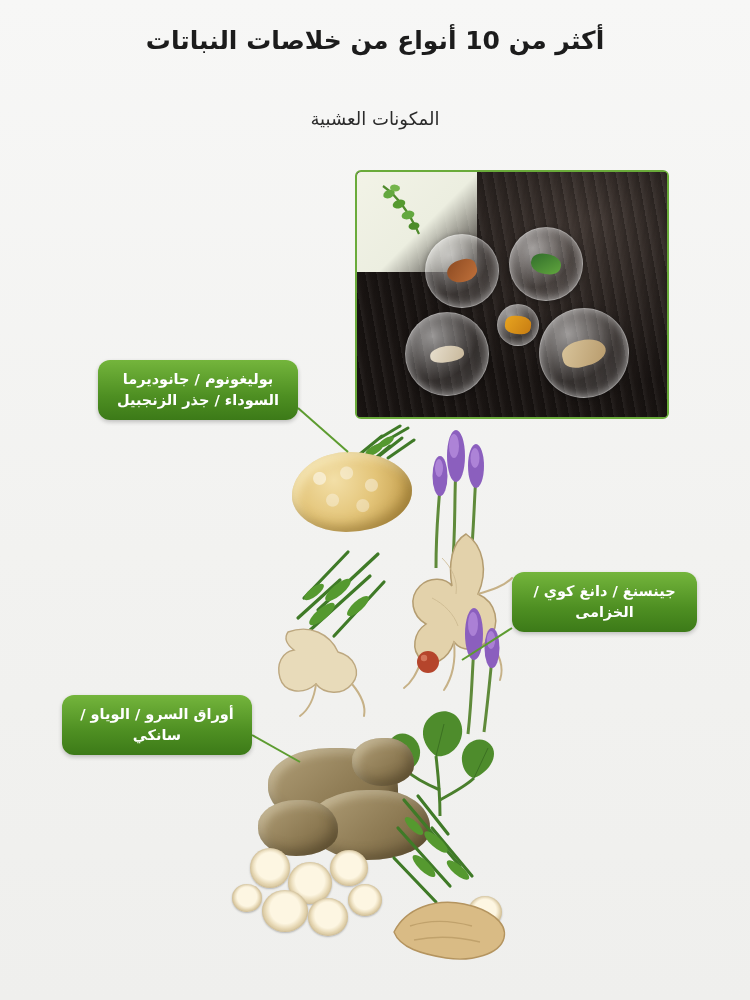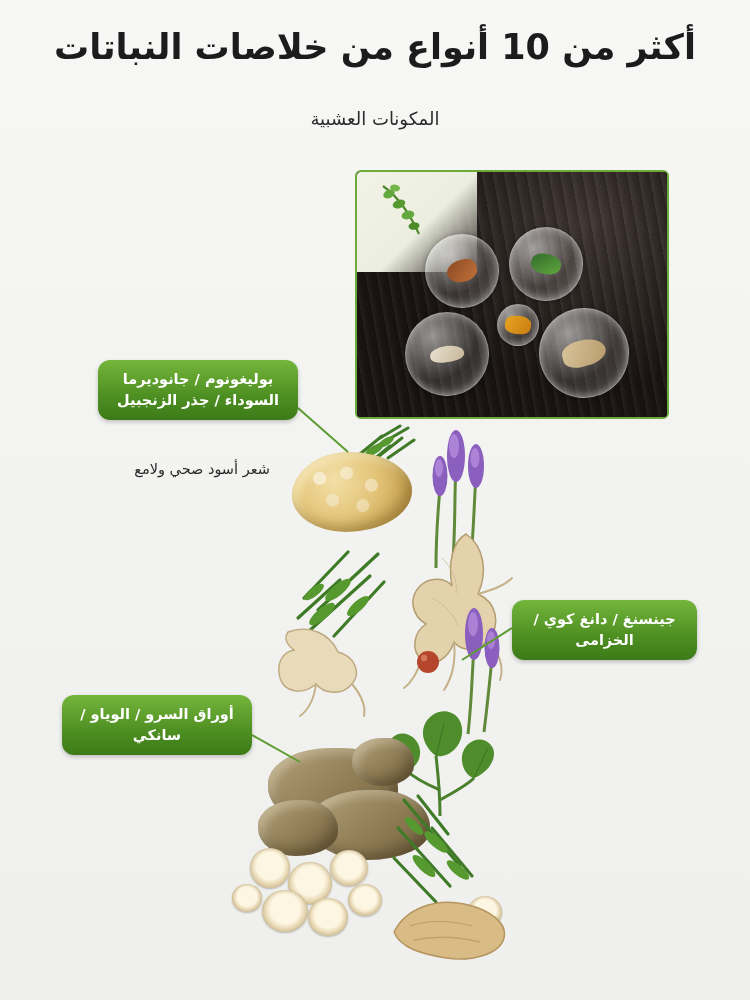--- a/index.html
+++ b/index.html
@@ -22,21 +22,21 @@
     overflow: hidden;
   }
 
   
   .headline {
     position: absolute;
     top: 26px;
     left: 0;
     width: 750px;
     text-align: center;
-    font-size: 35px;
+    font-size: 25px;
     font-weight: bold;
     color: #1c1c1c;
     letter-spacing: 0px;
     line-height: 1.2;
     direction: rtl;
   }
   .subhead {
     position: absolute;
     top: 108px;
     left: 0;
@@ -145,21 +145,21 @@
     font-size: 14.5px;
     font-weight: bold;
     line-height: 1.45;
     text-align: center;
     padding: 9px 16px;
     box-shadow: 0 2px 4px rgba(0,0,0,.22);
     direction: rtl;
     box-sizing: border-box;
   }
   .badge-1 { left: 98px; top: 360px; width: 200px; }
-  .badge-2 { left: 512px; top: 600px; width: 185px; }
+  .badge-2 { left: 512px; top: 572px; width: 185px; }
   .badge-3 { left: 62px; top: 695px; width: 190px; }
 
   .caption {
     position: absolute;
     color: #2a2a2a;
     font-size: 14.5px;
     line-height: 1.6;
     direction: rtl;
   }
   .cap-1 { left: 92px; top: 458px; width: 220px; text-align: center; }
@@ -361,19 +361,18 @@
     </svg>
 
     <svg class="leader" style="left:0;top:0;width:750px;height:1000px;">
       <line x1="298" y1="408" x2="348" y2="452" stroke="#5d9c30" stroke-width="2"></line>
       <line x1="512" y1="628" x2="462" y2="660" stroke="#5d9c30" stroke-width="2"></line>
       <line x1="252" y1="735" x2="300" y2="762" stroke="#5d9c30" stroke-width="2"></line>
     </svg>
   </div>
 
   <div class="badge badge-1">بوليغونوم / جانوديرما السوداء / جذر الزنجبيل</div>
-  <div class="caption cap-1">شعر أسود صحي ولامع</div>
 
   <div class="badge badge-2">جينسنغ / دانغ كوي / الخزامى</div>
 
   <div class="badge badge-3">أوراق السرو / الوياو / سانكي</div>
 
 </div>
 
 </body></html>

